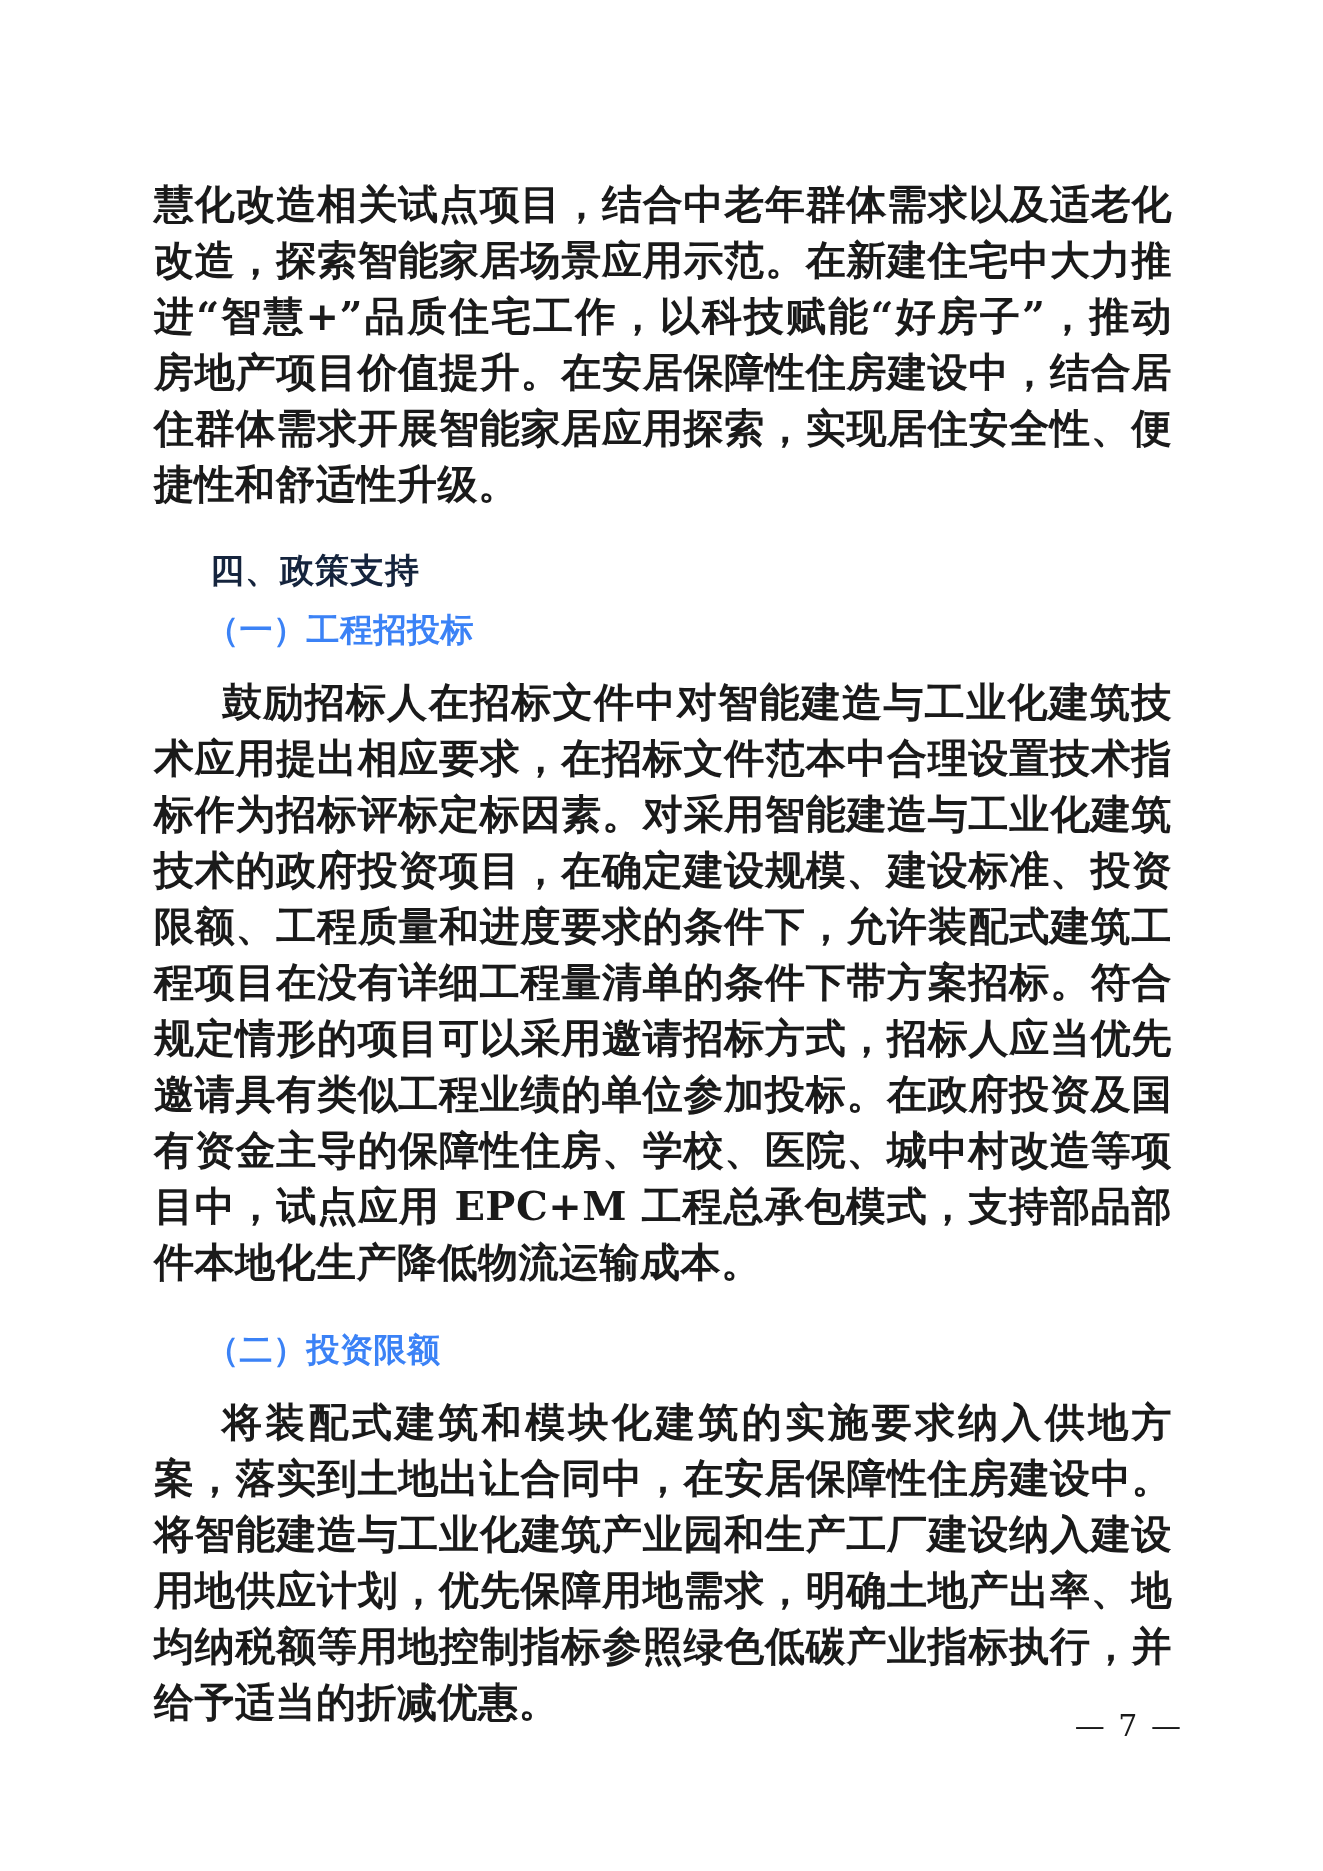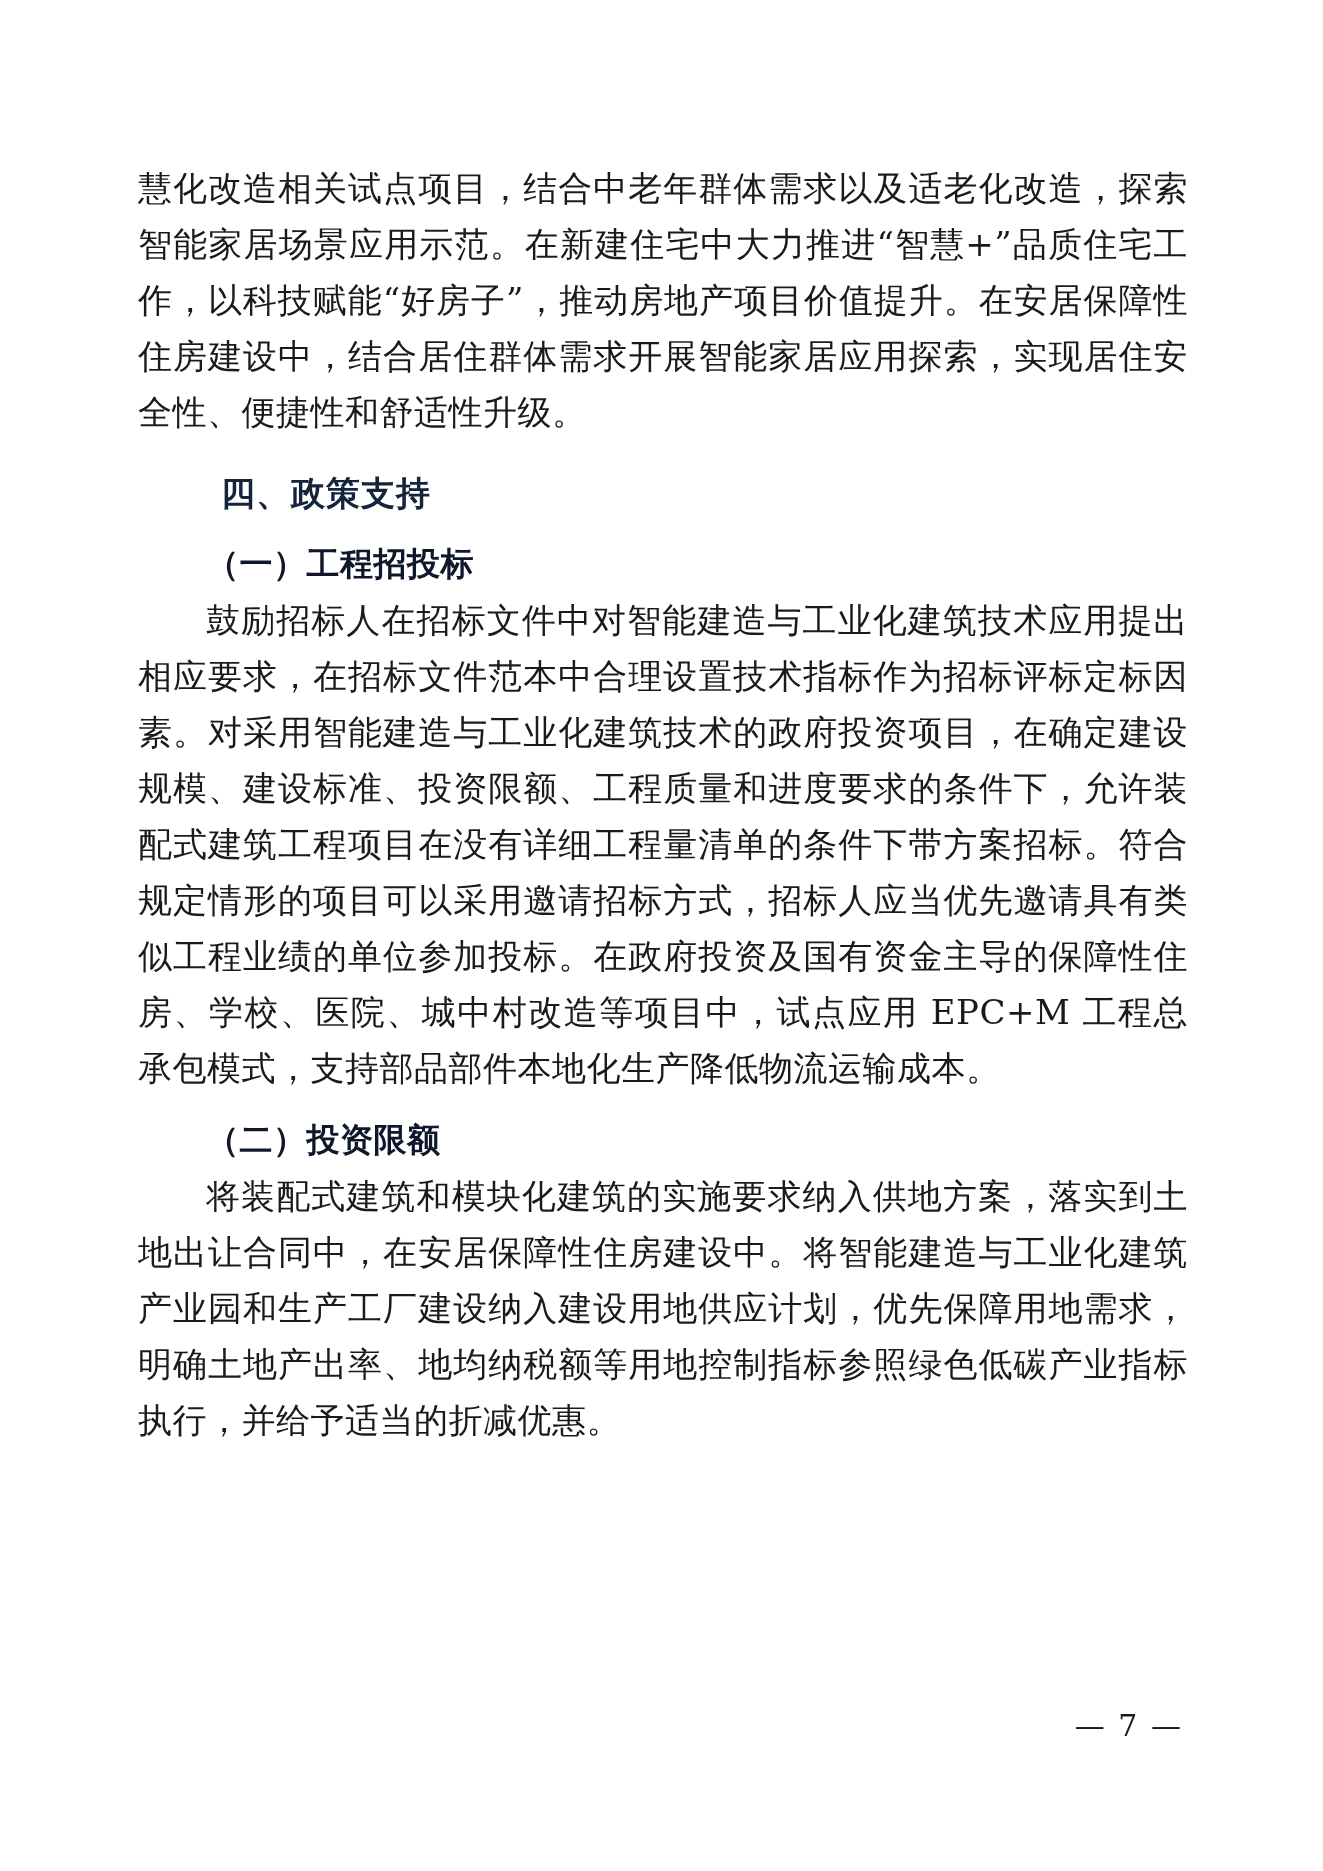--- a/index.html
+++ b/index.html
@@ -16,47 +16,48 @@
     overflow: hidden;
   }
   .content {
     position: absolute;
     left: 138px;
     top: 160px;
     width: 1050px;
   }
   .para {
     font-family: "DejaVu Serif", "Liberation Serif", serif;
-    font-size: 34px;
+    font-size: 40px;
     line-height: 56px;
     color: #1a1a1a;
     text-align: justify;
     text-justify: inter-ideograph;
     letter-spacing: 0.5px;
-    margin: 0;
+    margin: 16px;
+    font-weight: bold;
   }
   .indent {
     text-indent: 68px;
   }
   .heading {
     font-family: "DejaVu Serif", "Liberation Serif", serif;
     font-weight: bold;
     font-size: 34px;
     line-height: 56px;
     color: #15243d;
     text-indent: 68px;
     letter-spacing: 1px;
-    margin: 15px;
+    margin: 4px;
   }
   .subheading {
     font-family: "DejaVu Serif", "Liberation Serif", serif;
     font-weight: bold;
     font-size: 33px;
     line-height: 56px;
-    color: #0f172a;
+    color: #3b82f6;
     text-indent: 68px;
     letter-spacing: 0.5px;
     margin: 0;
   }
   .spacer-sm { height: 10px; }
   .spacer-md { height: 16px; }
   .page-number {
     position: absolute;
     right: 140px;
     bottom: 128px;

